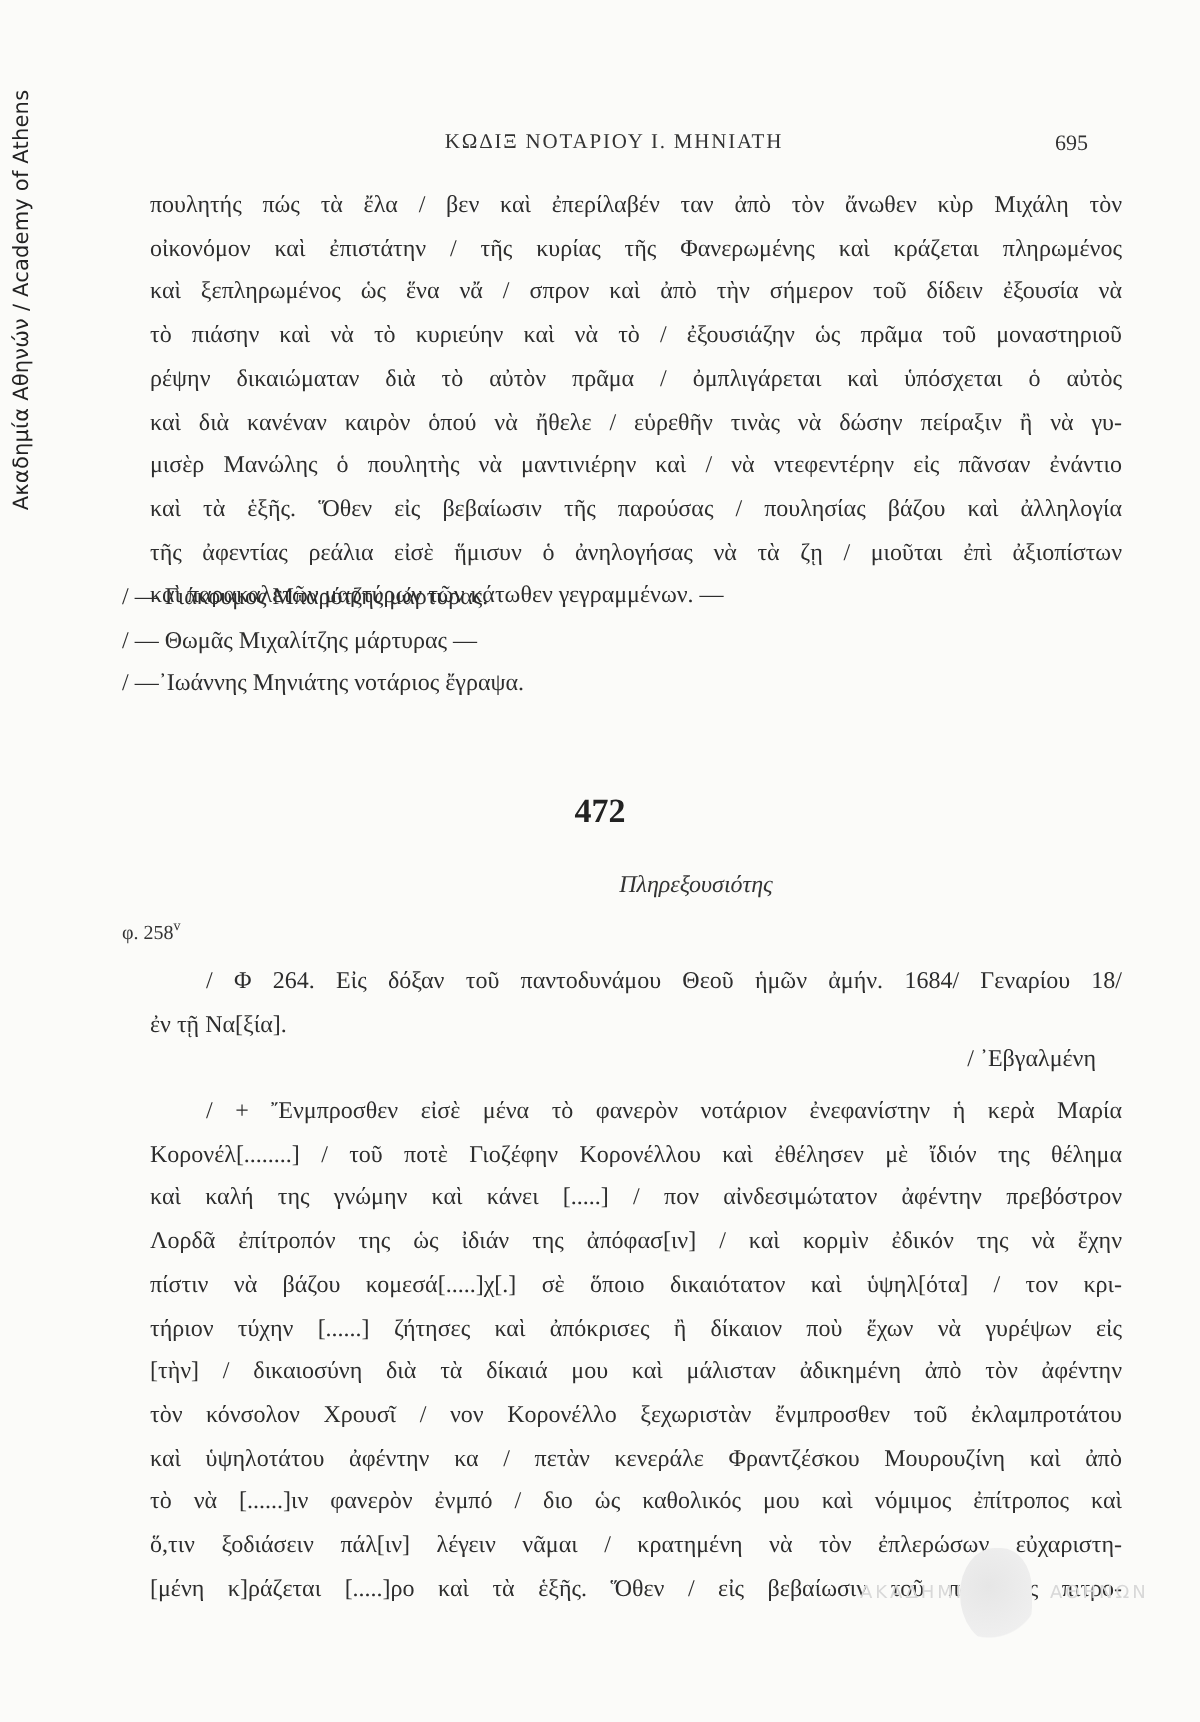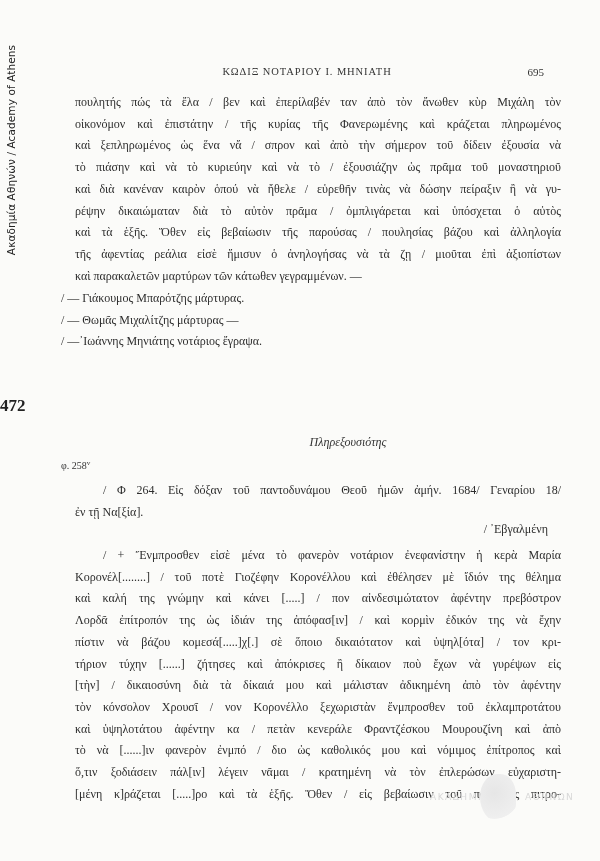--- a/index.html
+++ b/index.html
@@ -34,21 +34,21 @@
       position: absolute; left: 75px; width: 486px;
       font-family: "Liberation Serif", serif;
       font-size: 12px; line-height: 21.7px; color: #2d2d2d;
     }
     .line { white-space: nowrap; text-align: justify; text-align-last: justify; display: block; }
     .line.last { text-align-last: left; }
     .block1 { top: 92px; }
     .sig { position: absolute; left: 61px; font-family: "Liberation Serif", serif; font-size: 12px; line-height: 21.7px; color: #2d2d2d; }
     .sig1 { top: 288px; }
     .doc-number {
-      position: absolute; top: 396px; left: 0; width: 600px; text-align: left;
+      position: absolute; top: 396px; left: 0; width: 600px; text-align: center;
       font-family: "Liberation Serif", serif; font-weight: bold; font-size: 17px; color: #222;
     }
     .doc-title {
       position: absolute; top: 435px; left: 0; width: 600px; text-align: center;
       font-family: "Liberation Serif", serif; font-style: italic; font-size: 12px; color: #333; padding-left: 48px;
     }
     .folio {
       position: absolute; top: 459px; left: 61px;
       font-family: "Liberation Serif", serif; font-size: 10px; color: #333;
     }
@@ -78,22 +78,23 @@
 <div class="running-head">
   <div class="running-title">ΚΩΔΙΞ ΝΟΤΑΡΙΟΥ Ι. ΜΗΝΙΑΤΗ</div>
   <div class="page-number">695</div>
 </div>
 
 <div class="text block1">
   <span class="line">πουλητής πώς τὰ ἔλα / βεν καὶ ἐπερίλαβέν ταν ἀπὸ τὸν ἄνωθεν κὺρ Μιχάλη τὸν</span>
   <span class="line">οἰκονόμον καὶ ἐπιστάτην / τῆς κυρίας τῆς Φανερωμένης καὶ κράζεται πληρωμένος</span>
   <span class="line">καὶ ξεπληρωμένος ὡς ἕνα νἄ / σπρον καὶ ἀπὸ τὴν σήμερον τοῦ δίδειν ἐξουσία νὰ</span>
   <span class="line">τὸ πιάσην καὶ νὰ τὸ κυριεύην καὶ νὰ τὸ / ἐξουσιάζην ὡς πρᾶμα τοῦ μοναστηριοῦ</span>
+  <span class="line">ρέψην δικαιώματαν διὰ τὸ αὐτὸν πρᾶμα / ὀμπλιγάρεται καὶ ὑπόσχεται ὁ αὐτὸς</span>
   <span class="line">καὶ διὰ κανέναν καιρὸν ὁπού νὰ ἤθελε / εὑρεθῆν τινὰς νὰ δώσην πείραξιν ἢ νὰ γυ-</span>
-  <span class="line">ρέψην δικαιώματαν διὰ τὸ αὐτὸν πρᾶμα / ὀμπλιγάρεται καὶ ὑπόσχεται ὁ αὐτὸς</span>
+  <span class="line">μισὲρ Μανώλης ὁ πουλητὴς νὰ μαντινιέρην καὶ / νὰ ντεφεντέρην εἰς πᾶνσαν ἐνάντιο</span>
   <span class="line">καὶ τὰ ἑξῆς. Ὅθεν εἰς βεβαίωσιν τῆς παρούσας / πουλησίας βάζου καὶ ἀλληλογία</span>
   <span class="line">τῆς ἀφεντίας ρεάλια εἰσὲ ἥμισυν ὁ ἀνηλογήσας νὰ τὰ ζῃ / μιοῦται ἐπὶ ἀξιοπίστων</span>
   <span class="line last">καὶ παρακαλετῶν μαρτύρων τῶν κάτωθεν γεγραμμένων. —</span>
 </div>
 
 <div class="sig sig1">
   <div>/ — Γιάκουμος Μπαρότζης μάρτυρας.</div>
   <div>/ — Θωμᾶς Μιχαλίτζης μάρτυρας —</div>
   <div>/ —᾿Ιωάννης Μηνιάτης νοτάριος ἔγραψα.</div>
 </div>

